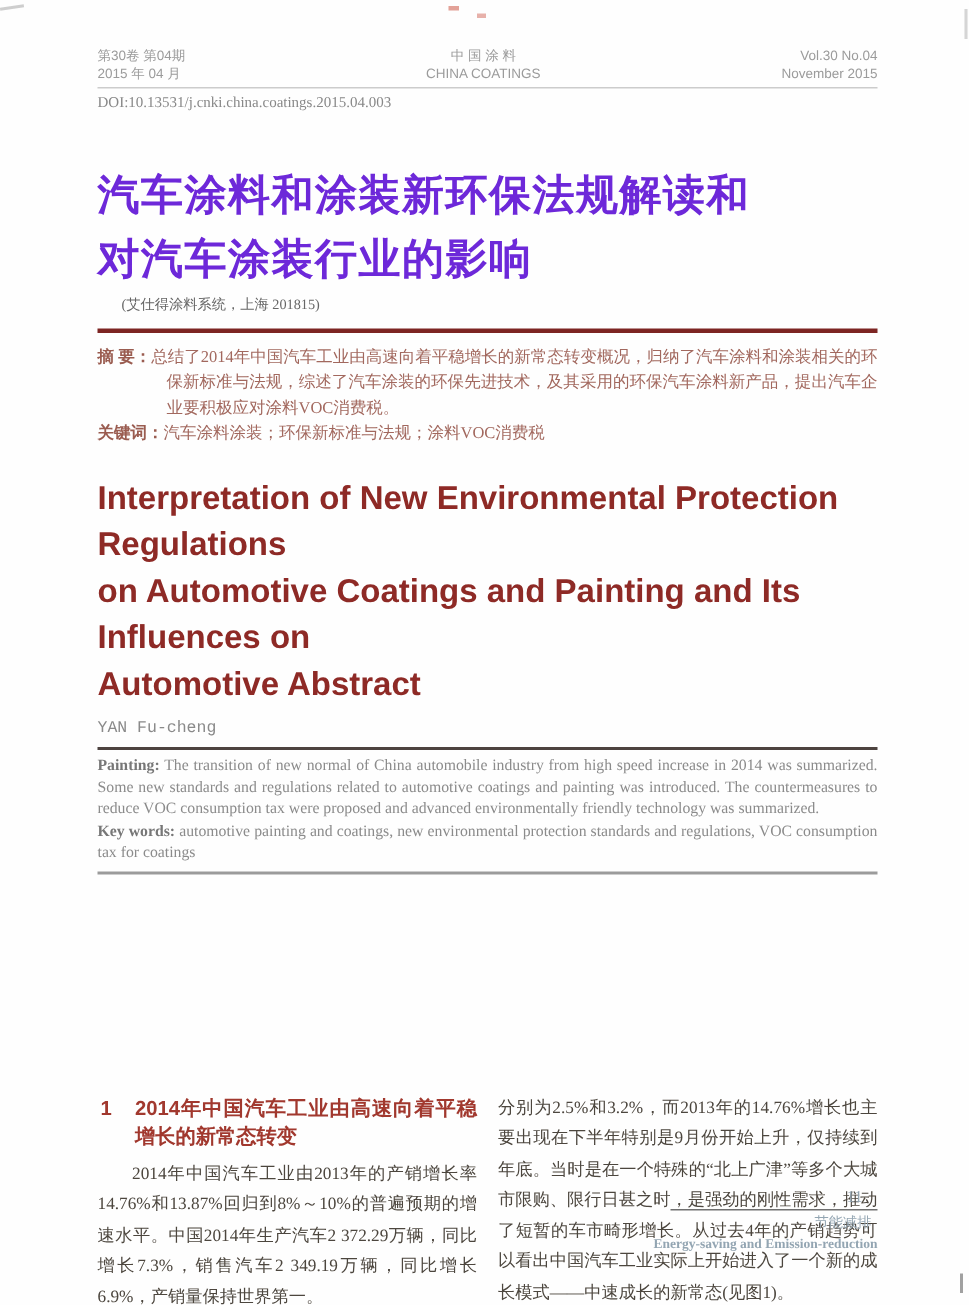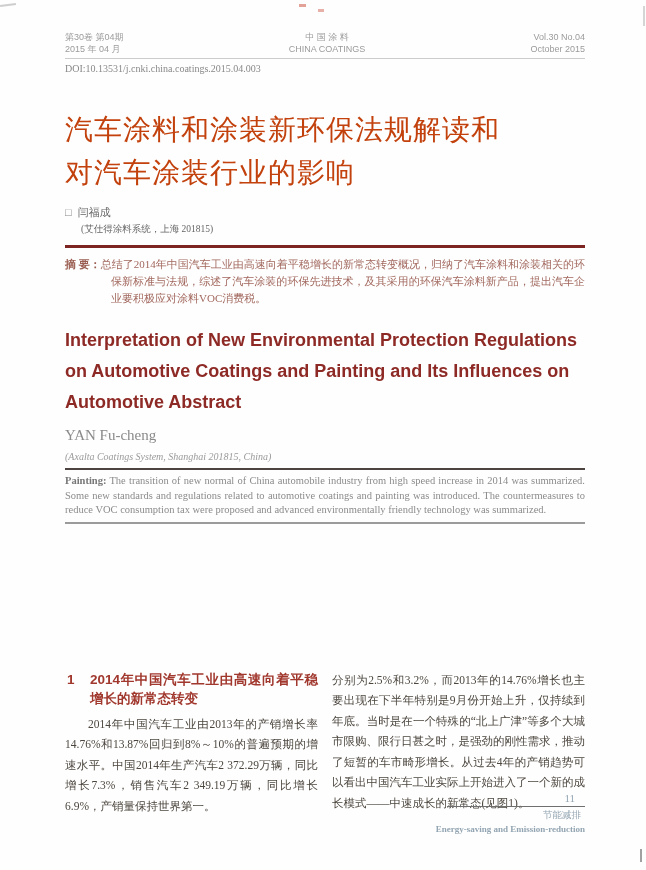--- a/index.html
+++ b/index.html
@@ -22,45 +22,45 @@
   .hdr { display:flex; justify-content:space-between; padding-top:31px;
          font-size:9px; line-height:12px; color:#9b9b9b;
          font-family:"Liberation Sans","DejaVu Sans",sans-serif; }
   .hdr .c { text-align:center; }
   .hdr .r { text-align:right; }
   .rule-thin { border-top:1px solid #cccccc; margin-top:3px; }
   .doi { font-size:10px; color:#888888; margin-top:4px;
          font-family:"Liberation Serif",serif; }
 
   
-  .cn-title { margin-top:34px; font-weight:normal; font-size:28px; line-height:43px;
-              letter-spacing:1px; color:#c2410c;
+  .cn-title { margin-top:34px; font-weight:bold; font-size:28px; line-height:43px;
+              letter-spacing:1px; color:#6d28d9;
               font-family:"Liberation Sans","DejaVu Sans",sans-serif; }
 
   .author-row { margin-top:11px; font-size:11px; color:#666666;
                 font-family:"Liberation Sans",sans-serif; }
   .author-row .sq { margin-right:6px; color:#888888; }
   .affil-cn { margin:3px 0 0 16px; font-size:9.5px; color:#666666; }
 
   .rule-red { height:3px; background:#7d2523; margin-top:9px; }
 
   
   .abs-cn { margin-top:8px; font-size:11px; line-height:17px; color:#a2685e;
             text-align:justify; }
   .abs-cn .hang { padding-left:46px; text-indent:-46px; }
   .abs-cn b { font-weight:bold; color:#9a5c50; }
   .cls-row { display:flex; justify-content:space-between; margin-top:4px;
              font-size:11px; color:#a2685e; }
   .cls-row b { color:#9a5c50; }
 
   
-  .en-title { margin-top:18px; font-weight:bold; font-size:18px; line-height:31px;
+  .en-title { margin-top:18px; font-weight:bold; font-size:22px; line-height:31px;
               color:#8e2a26; font-family:"Liberation Sans","DejaVu Sans",sans-serif; }
-  .author-en { margin-top:9px; font-size:15px; color:#8a8a8a;
-               font-family:Liberation Serif, serif; }
+  .author-en { margin-top:9px; font-size:11px; color:#8a8a8a;
+               font-family:Liberation Mono, monospace; }
   .affil-en { margin-top:7px; font-style:italic; font-size:10px; color:#9a9a9a; }
   .rule-dark { height:2px; background:#4d4340; margin-top:6px; }
 
   .abs-en { margin-top:4px; font-size:10.5px; line-height:14.5px; color:#8b8b8b;
             text-align:justify; }
   .abs-en b { color:#777777; }
   .rule-gray { border-top:2px solid #9b9b9b; margin-top:4px; }
 
   
   .columns { display:flex; gap:14px; margin-top:146px; }
@@ -99,59 +99,61 @@
       <div class="l">
         <div>第30卷 第04期</div>
         <div>2015 年 04 月</div>
       </div>
       <div class="c">
         <div>中 国 涂 料</div>
         <div>CHINA COATINGS</div>
       </div>
       <div class="r">
         <div>Vol.30  No.04</div>
-        <div>October  2015</div>
+        <div>November  2015</div>
       </div>
     </div>
 
     <div class="rule-thin"></div>
     <div class="doi">DOI:10.13531/j.cnki.china.coatings.2015.04.003</div>
 
     <div class="cn-title">
       <div>汽车涂料和涂装新环保法规解读和</div>
       <div>对汽车涂装行业的影响</div>
     </div>
 
-    <div class="author-row">
-      <span class="sq">□</span><span>闫福成</span>
-    </div>
     <div class="affil-cn">(艾仕得涂料系统，上海  201815)</div>
 
     <div class="rule-red"></div>
 
     <div class="abs-cn">
       <div class="hang">
         <b>摘  要：</b><span>总结了2014年中国汽车工业由高速向着平稳增长的新常态转变概况，归纳了汽车涂料和涂装相关的环保新标准与法规，综述了汽车涂装的环保先进技术，及其采用的环保汽车涂料新产品，提出汽车企业要积极应对涂料VOC消费税。</span>
+      </div>
+      <div class="hang">
+        <b>关键词：</b><span>汽车涂料涂装；环保新标准与法规；涂料VOC消费税</span>
       </div>
     </div>
 
     <div class="en-title">
       <div>Interpretation of New Environmental Protection Regulations</div>
       <div>on Automotive Coatings and Painting and Its Influences on</div>
       <div>Automotive Abstract</div>
     </div>
 
     <div class="author-en">YAN Fu-cheng</div>
-    <div class="affil-en">(Axalta Coatings System, Shanghai 201815, China)</div>
 
     <div class="rule-dark"></div>
 
     <div class="abs-en">
       <div>
         <b>Painting:</b><span> The transition of new normal of China automobile industry from high speed increase in 2014 was summarized. Some new standards and regulations related to automotive coatings and painting was introduced. The countermeasures to reduce VOC consumption tax were proposed and advanced environmentally friendly technology was summarized.</span>
+      </div>
+      <div>
+        <b>Key words:</b><span> automotive painting and coatings, new environmental protection standards and regulations, VOC consumption tax for coatings</span>
       </div>
     </div>
 
     <div class="rule-gray"></div>
 
     <div class="columns">
       <div class="col">
         <div class="sec-head">
           <span class="sec-no">1</span>
           <span>2014年中国汽车工业由高速向着平稳增长的新常态转变</span>

